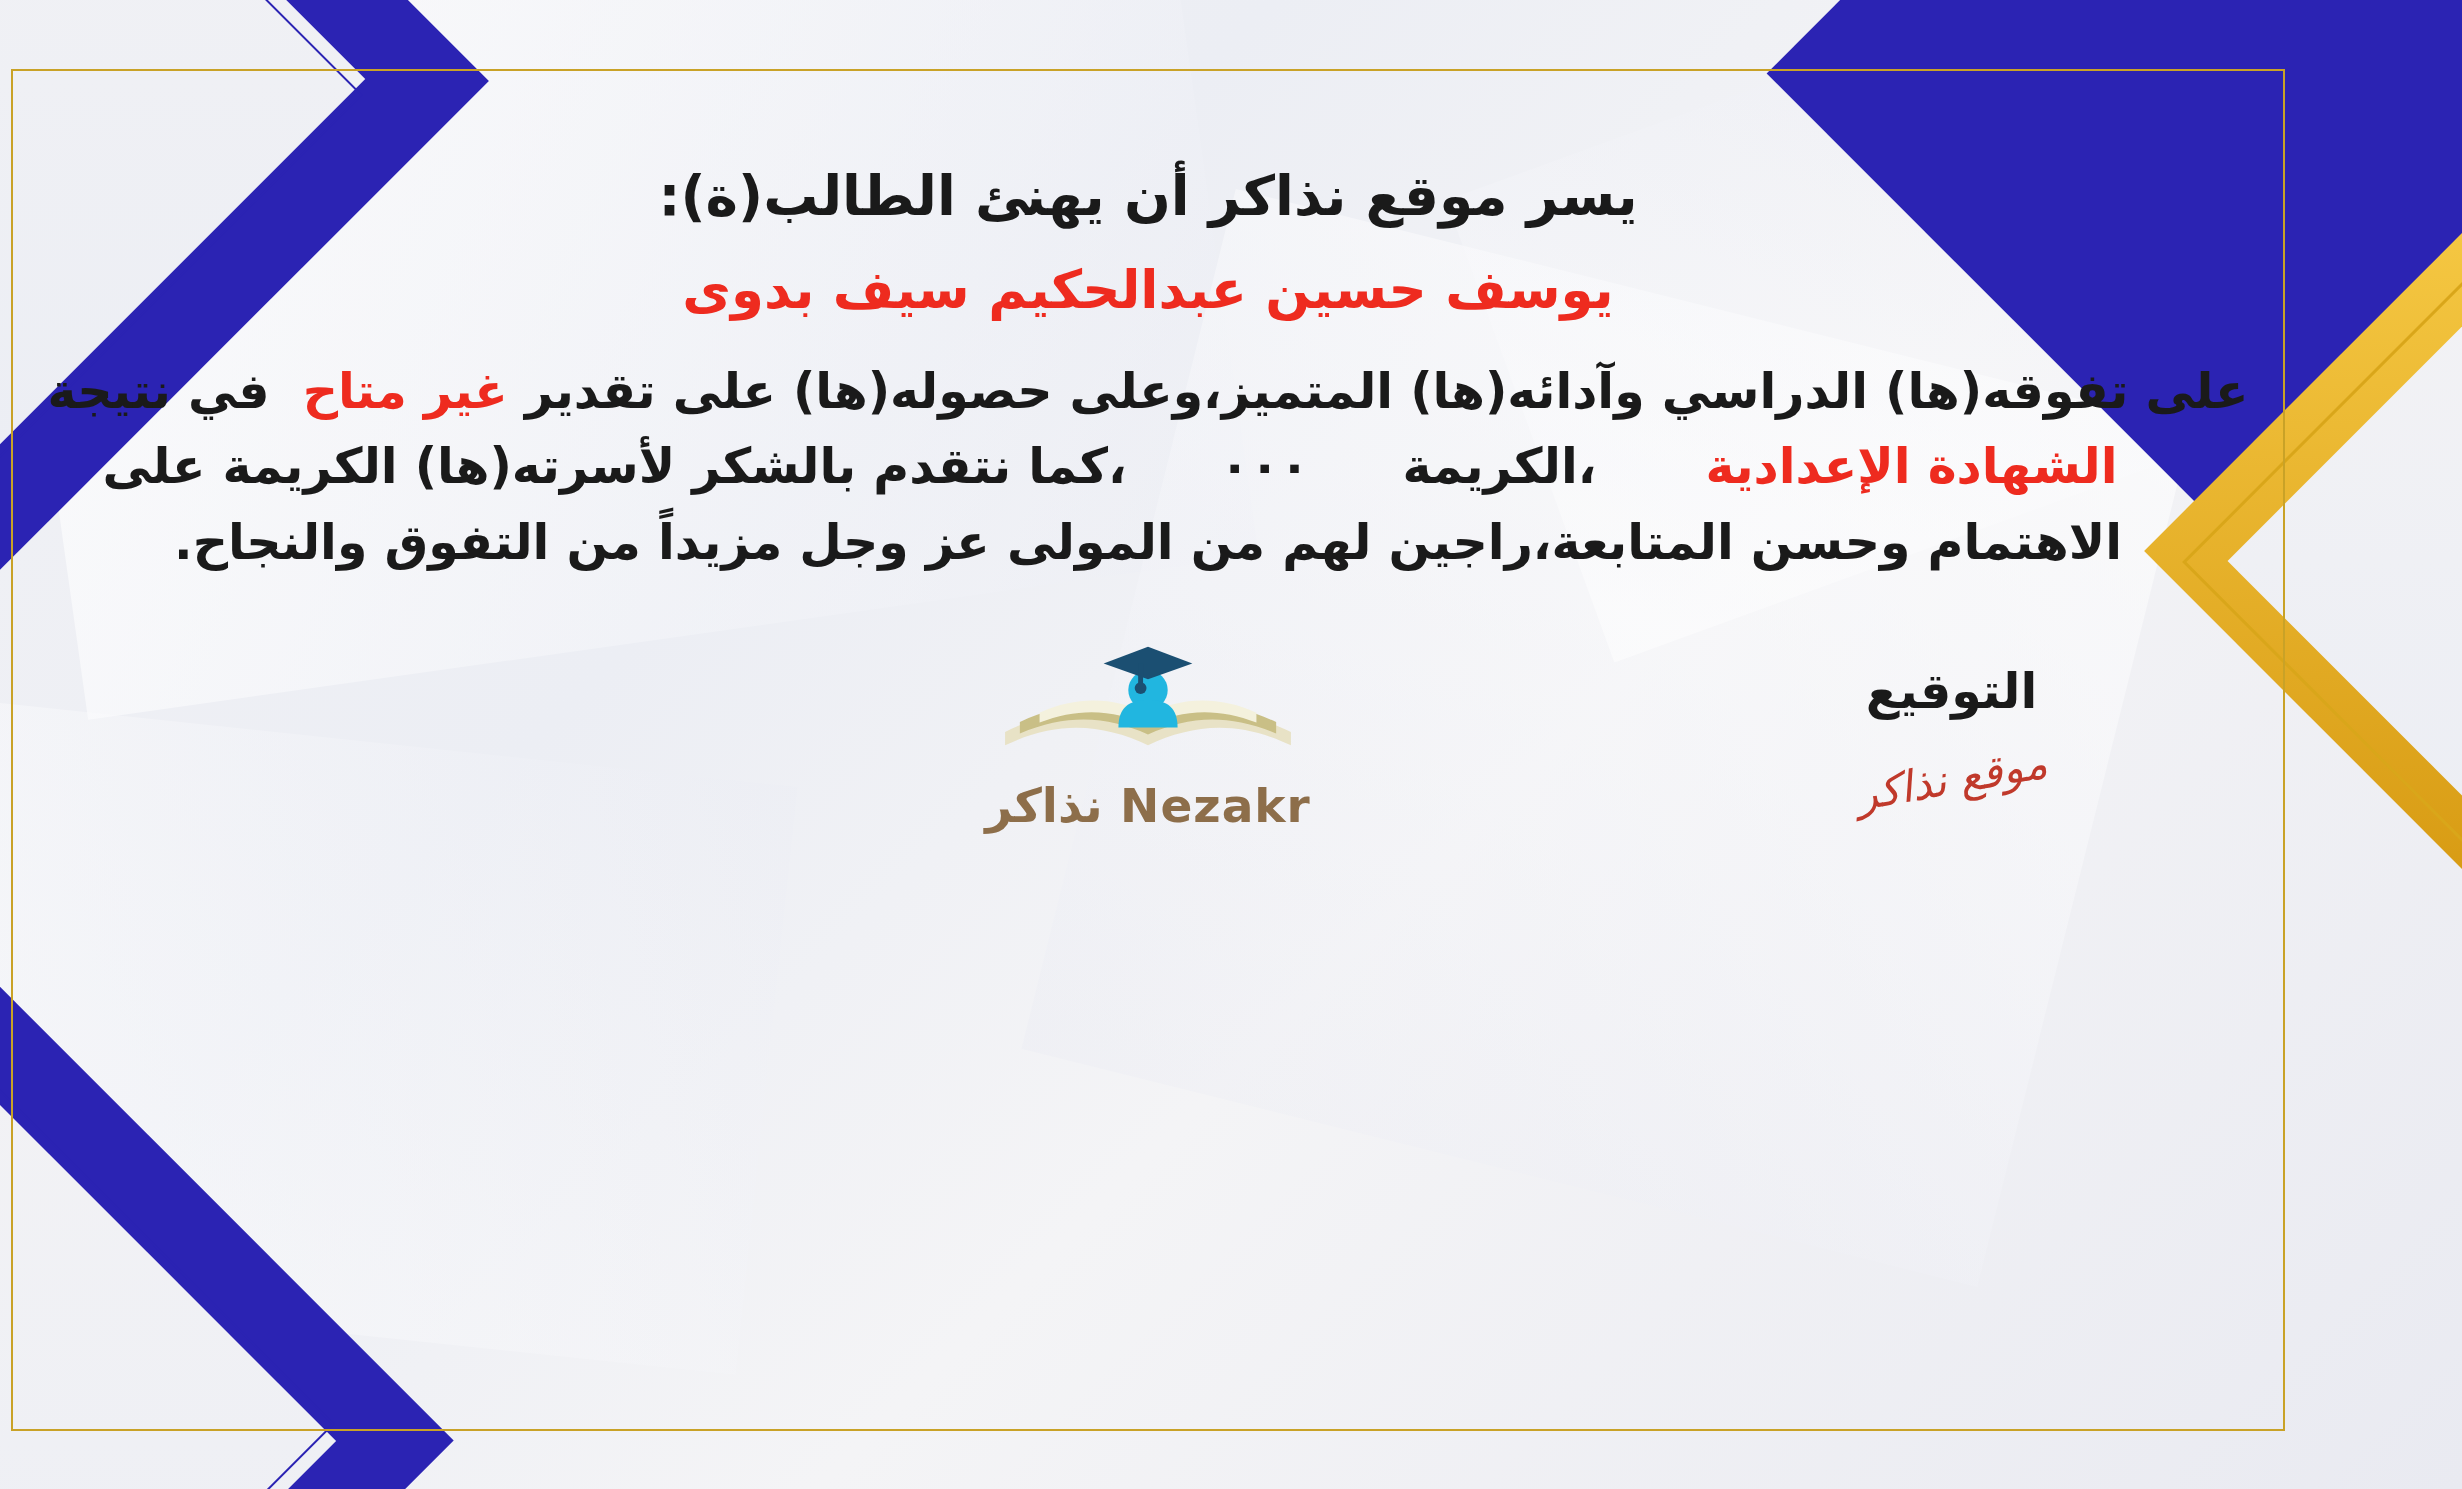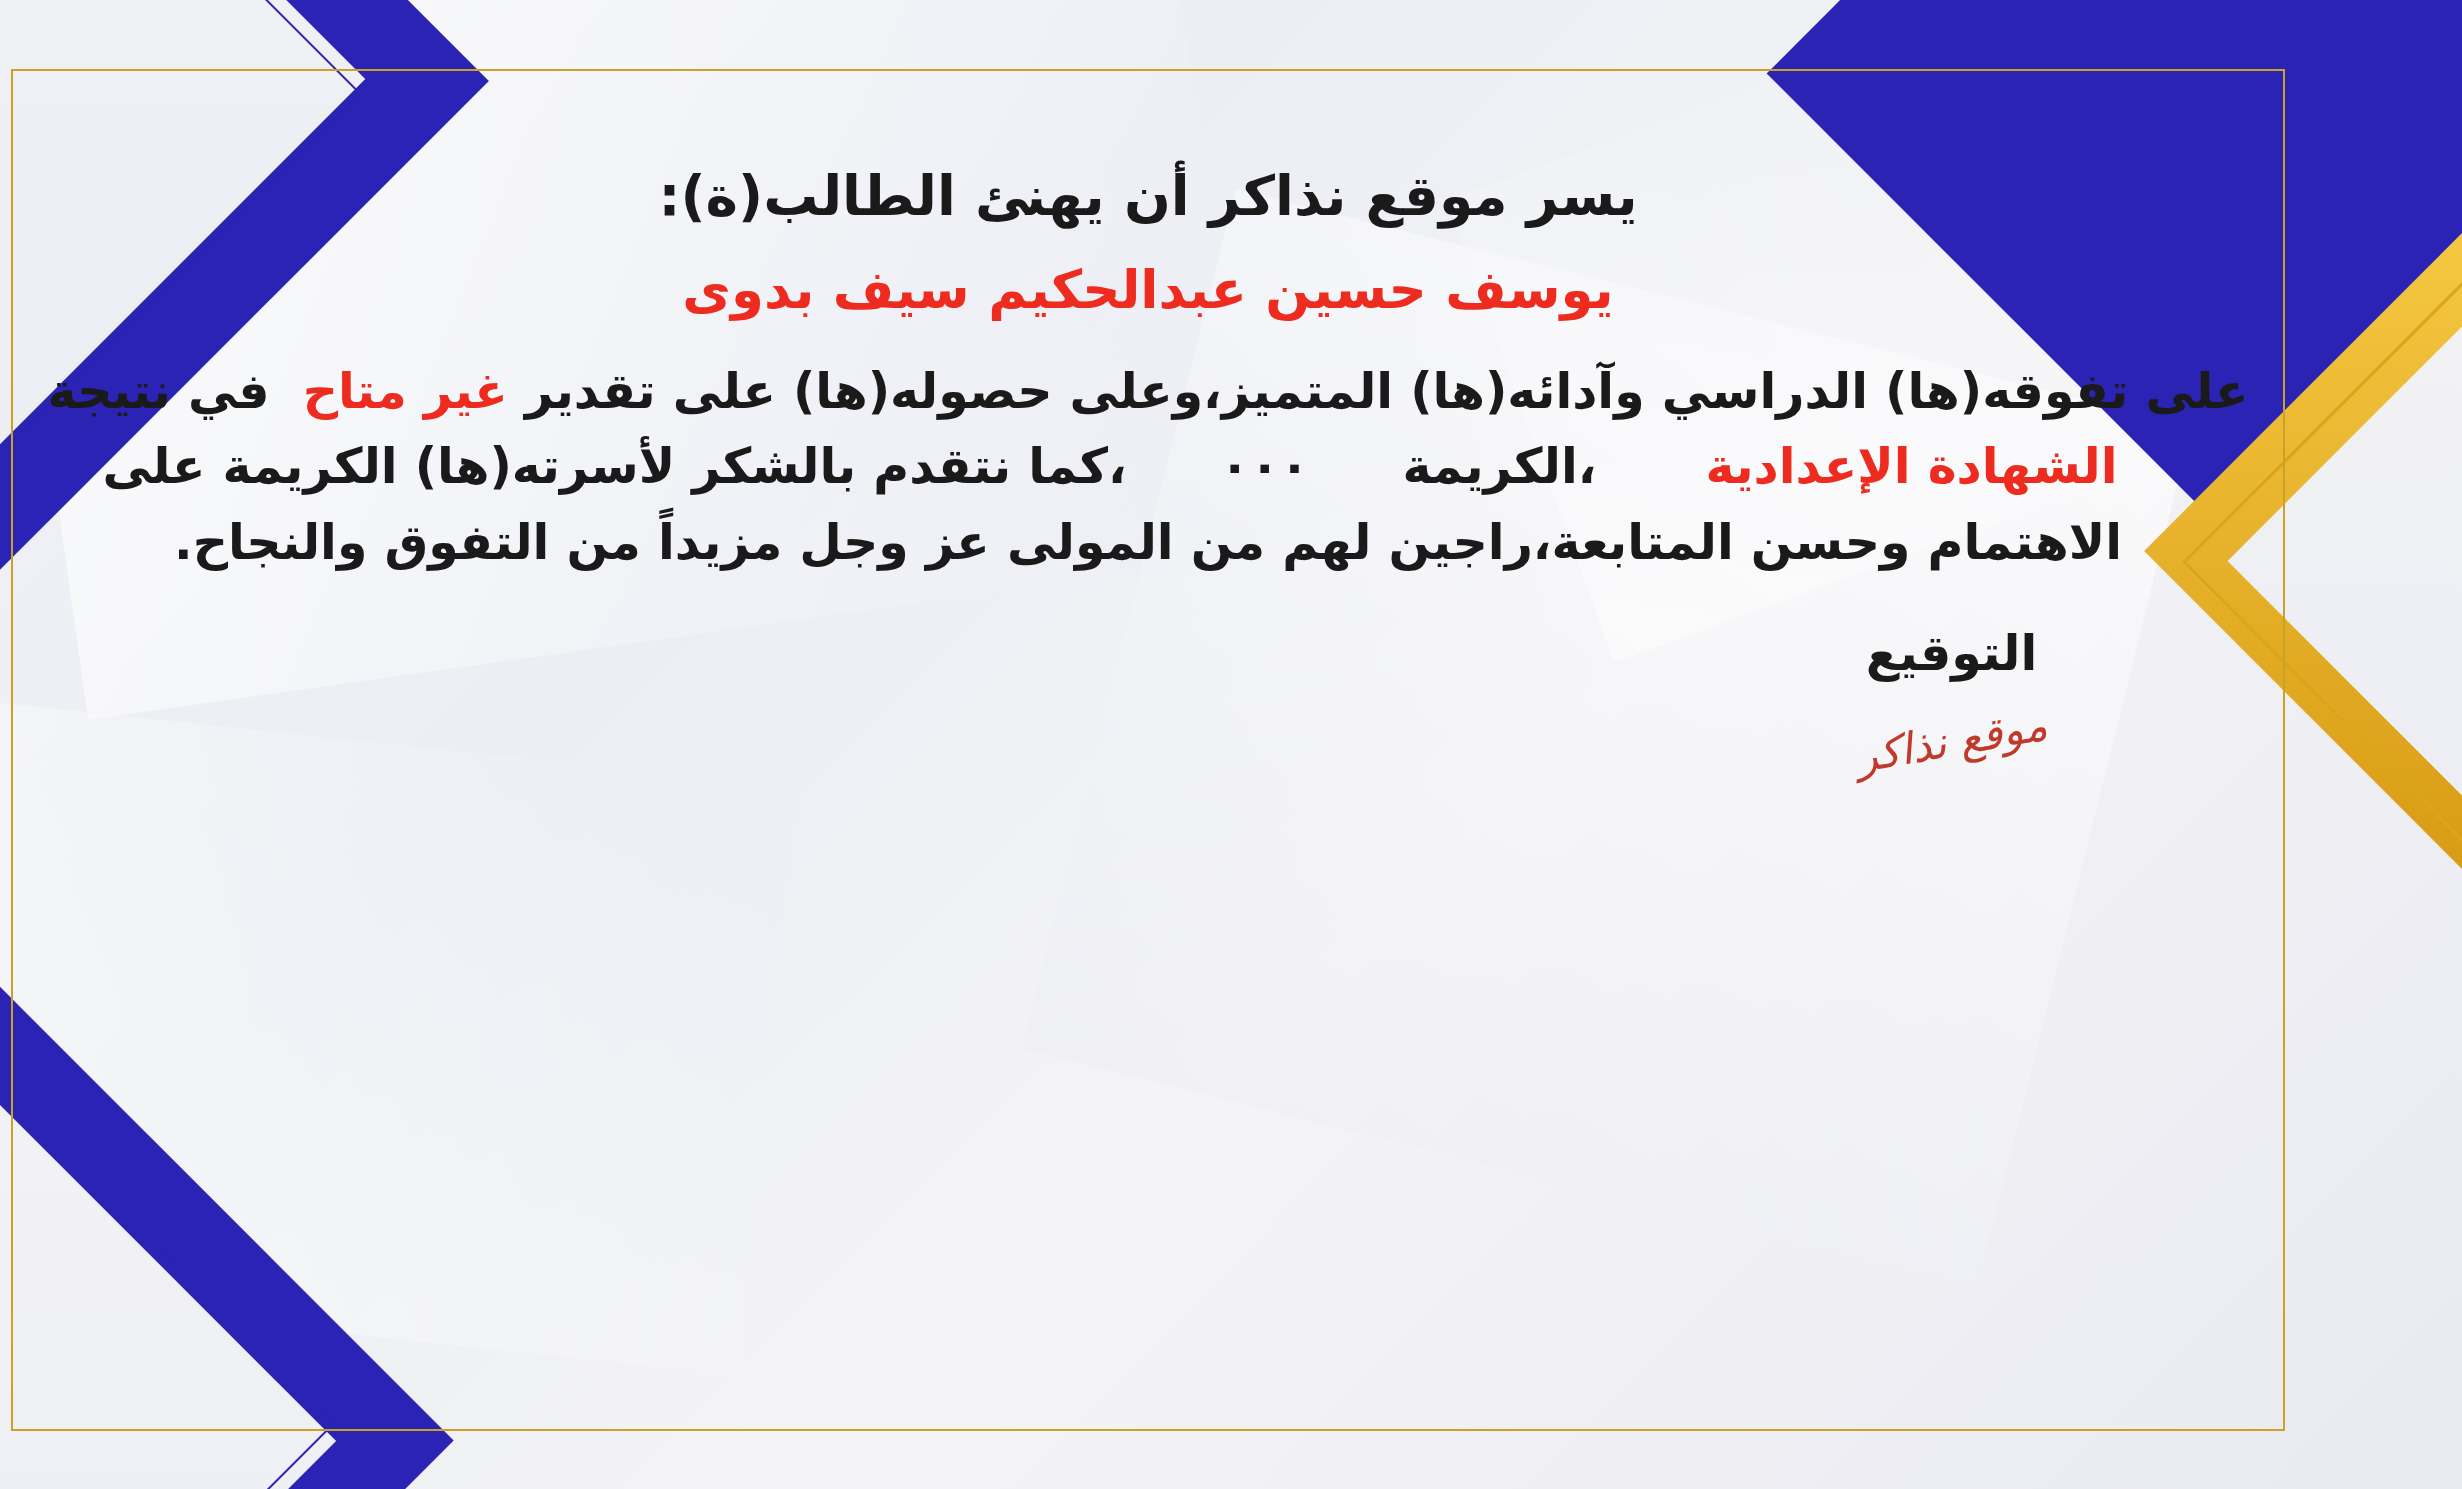--- a/index.html
+++ b/index.html
@@ -211,20 +211,21 @@
     position: absolute;
     right: 207px;
     top: 0;
     text-align: center;
     direction: rtl;
   }
   .signature-label {
     font-size: 49px;
     font-weight: 700;
     color: #1a1a1a;
+    margin-top: 38px;
   }
   .signature-mark {
     margin-top: 34px;
     font-size: 43px;
     color: #c0392b;
     font-style: italic;
     transform: rotate(-10deg);
     display: inline-block;
     font-family: "DejaVu Sans", "Liberation Sans", sans-serif;
   }
@@ -300,18 +301,39 @@
       <span>،كما نتقدم بالشكر لأسرته(ها) الكريمة على الاهتمام وحسن المتابعة،راجين لهم من المولى عز وجل مزيداً من التفوق والنجاح.</span>
     </div>
 
     <div class="footer">
 
       <div class="signature-block">
         <div class="signature-label">التوقيع</div>
         <div class="signature-mark">موقع نذاكر</div>
       </div>
 
+      <div class="logo-block">
+        <div class="logo-mark">
+          <svg viewBox="0 0 700 320" width="345" height="158" xmlns="http://www.w3.org/2000/svg">
+
+            <path d="M60 235 C170 180 260 190 350 232 C440 190 530 180 640 235 L640 262 C530 210 440 220 350 262 C260 220 170 210 60 262 Z" fill="#e8e2c6"></path>
+            <path d="M90 215 C190 168 270 176 350 214 C430 176 510 168 610 215 L610 238 C510 196 430 204 350 240 C270 204 190 196 90 238 Z" fill="#c9bf86"></path>
+            <path d="M130 196 C210 160 285 166 350 198 C415 166 490 160 570 196 L570 216 C490 184 415 190 350 222 C285 190 210 184 130 216 Z" fill="#f4f1dd"></path>
+
+            <circle cx="350" cy="150" r="40" fill="#21b6e0"></circle>
+            <path d="M290 226 C290 186 310 170 350 170 C390 170 410 186 410 226 Z" fill="#21b6e0"></path>
+
+            <path d="M260 96 L350 62 L440 96 L350 128 Z" fill="#1b4f72"></path>
+            <rect x="330" y="96" width="10" height="44" fill="#1b4f72"></rect>
+            <circle cx="335" cy="146" r="12" fill="#1b4f72"></circle>
+          </svg>
+        </div>
+        <div class="logo-text">
+          <span class="lat">Nezakr</span>
+          <span>نذاكر</span>
+        </div>
+      </div>
 
     </div>
 
   </div>
 </div>
 
 
 </body></html>

